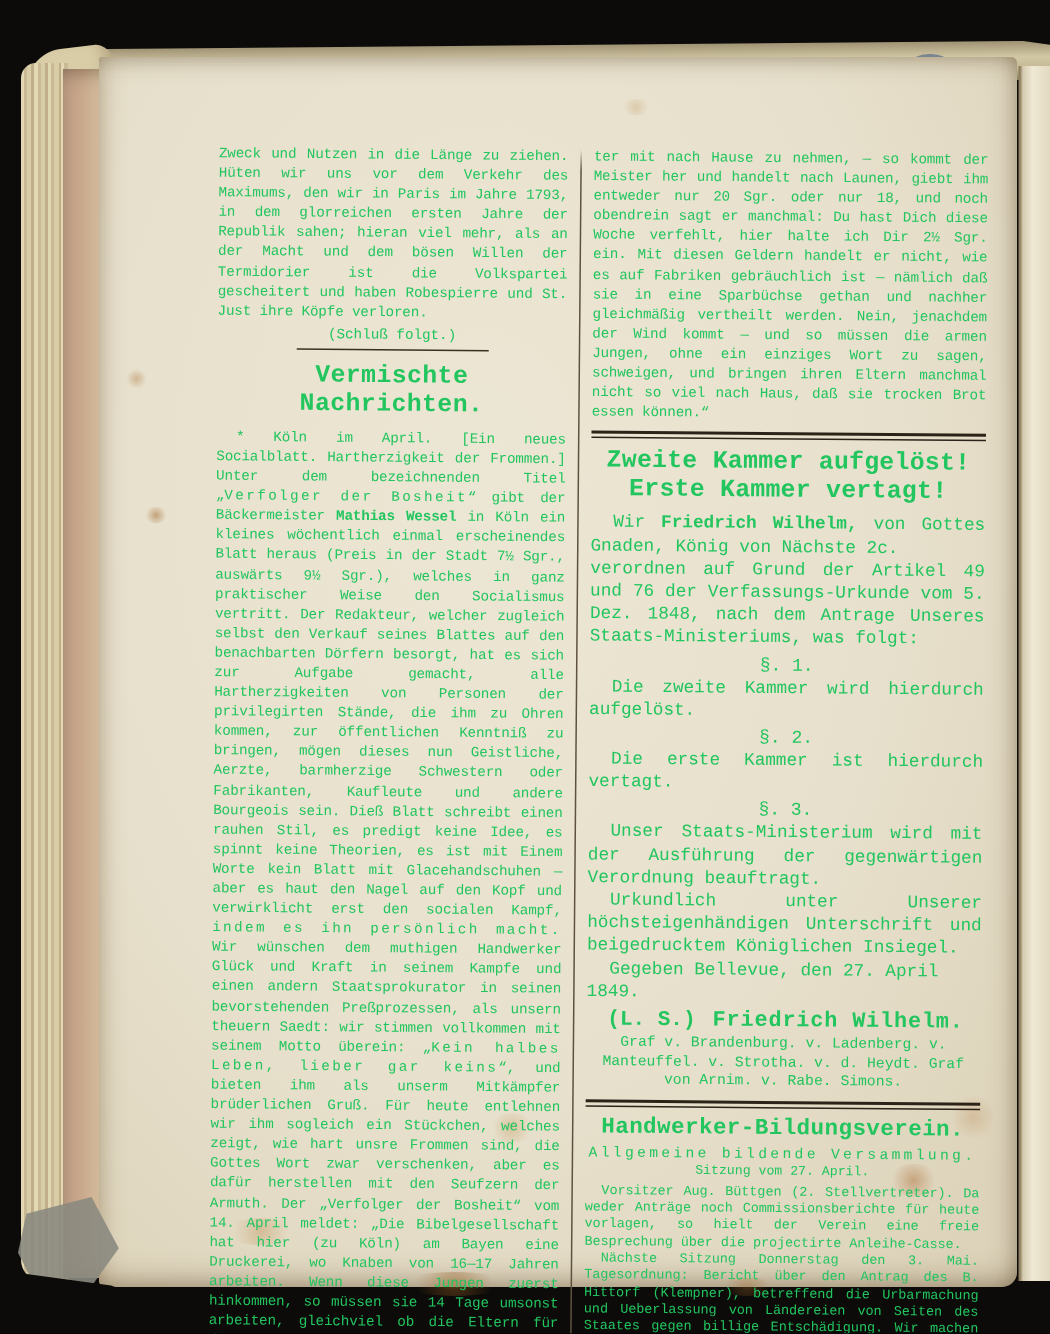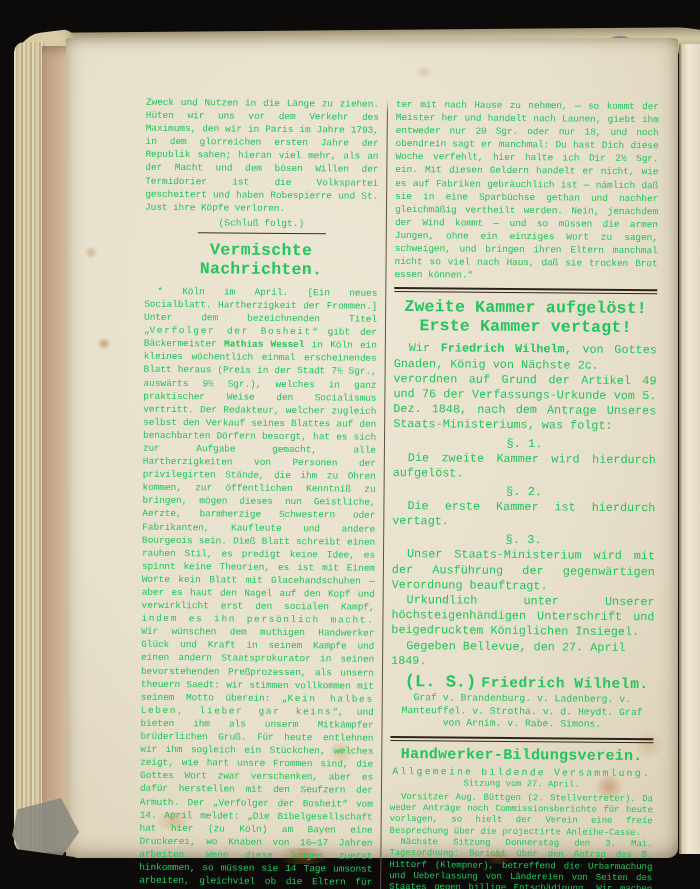--- a/index.html
+++ b/index.html
@@ -67,21 +67,21 @@
   .section-heading{font-size:16.5px;font-weight:bold;text-align:center;margin:2px 0 7px;letter-spacing:.3px;}
   .sp{letter-spacing:1.6px;}
   .b{font-weight:bold;}
 
   .dbl-rule{height:2px;border-top:2.5px solid #2b2218;border-bottom:1px solid #2b2218;margin:6px 0 5px;}
   .decree-headline{font-size:16.5px;font-weight:bold;text-align:center;line-height:19px;margin:3px 0 6px;letter-spacing:.2px;}
   .decree{font-size:11.8px;line-height:15.2px;}
   .decree.indent{text-indent:15px;}
   .para-sign{text-align:center;font-size:12px;margin:3px 0 1px;}
   .sigrow{display:flex;align-items:baseline;margin:3px 0 1px;}
-  .seal{font-weight:bold;font-size:17px;margin-left:14px;}
+  .seal{font-weight:bold;font-size:14px;margin-left:14px;}
   .signame{flex:1;text-align:center;font-weight:bold;font-size:14.5px;letter-spacing:.6px;}
   .countersig{font-size:9.8px;line-height:12.6px;text-align:center;margin:1px 6px 2px;}
   .verein-heading{font-size:15px;font-weight:bold;text-align:center;margin:4px 0 3px;letter-spacing:.3px;}
   .verein-sub{font-size:9.8px;text-align:center;letter-spacing:2.2px;margin:1px 0;}
   .verein-session{font-size:8.8px;text-align:center;margin:1px 0 4px;}
   .verein{font-size:9px;line-height:11.3px;letter-spacing:-0.05px;}
   .verein.indent{text-indent:11px;}
 </style>
 </head>
 <body>

